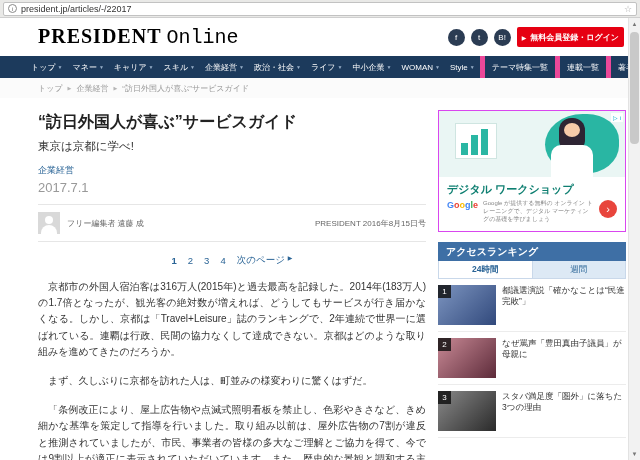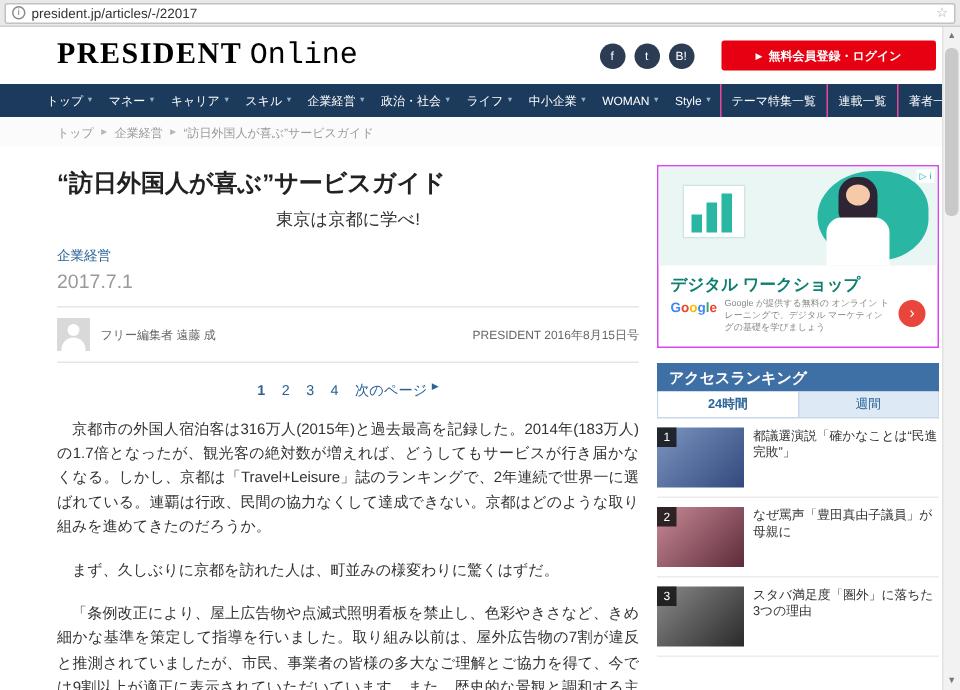--- a/index.html
+++ b/index.html
@@ -19,40 +19,40 @@
   .star-icon { margin-left:auto; font-size:9px; color:#aaa; }
   
   .site-header { height:38px; display:flex; align-items:center; padding:0 16px 0 38px; background:#fff; }
   .logo { font-family:"Liberation Serif","DejaVu Serif",serif; font-size:20px; color:#000; white-space:nowrap; }
   .logo .lp { font-weight:bold; letter-spacing:1px; }
   .logo .lo { margin-left:5px;font-family:Liberation Mono, monospace; }
   .header-right { margin-left:auto; display:flex; align-items:center; gap:6px; }
   .social-circle { width:17px; height:17px; border-radius:50%; background:#2b3c53; color:#fff;
     font-size:8px; display:flex; align-items:center; justify-content:center; }
   .signup-btn { background:#e60012; color:#fff; font-size:8px; font-weight:bold; height:20px;
-    padding:0 23px; display:flex; align-items:center; gap:4px; border-radius:2px; margin-left:12px; white-space:nowrap; }
+    padding:0 5px; display:flex; align-items:center; gap:4px; border-radius:2px; margin-left:0; white-space:nowrap; }
   .signup-arrow { font-size:6px; }
   
   .nav { height:22px; background:#1c3a5c; display:flex; align-items:stretch; padding-left:26px; overflow:hidden; }
   .nav-item { display:flex; align-items:center; padding:0 5px; color:#fff; font-size:8px; gap:2px; white-space:nowrap; }
   .nav-arrow { font-size:5px; color:#97aec8; }
   .nav-right { margin-left:auto; display:flex; }
-  .nav-right .nav-item { border-left:1px solid #ec4899; padding:0 7px; }
+  .nav-right .nav-item { border-left:5px solid #ec4899; padding:0 7px; }
   .nav-right .nav-item:last-child { border-right:1px solid #3b5a7c; }
   
   .breadcrumb { height:20px; display:flex; align-items:center; gap:5px; padding-left:38px;
     font-size:8px; color:#999; background:#fbfbfb; }
   .crumb-sep { font-size:5px; color:#b5b5b5; }
   
   .content { display:flex; gap:12px; padding:4px 14px 0 38px; }
   main.article { width:388px; flex:none; }
   aside.sidebar { width:188px; flex:none; }
   
   .article-title { font-size:16px; font-weight:bold; color:#222; margin:10px 0 6px; }
-  .article-subtitle { font-size:11.5px; color:#333; margin:0 0 10px;text-align:center; }
+  .article-subtitle { font-size:11.5px; color:#333; margin:0 0 10px; }
   .category-link { font-size:9px; color:#2a6496; }
   .article-date { font-size:13px; color:#999; margin-top:3px; }
   .author-row { border-top:1px solid #e6e6e6; border-bottom:1px solid #e6e6e6; margin-top:9px;
     padding:7px 0; display:flex; align-items:center; font-size:8px; color:#666; }
   .avatar { width:22px; height:22px; background:#d9d9d9; margin-right:7px; position:relative; overflow:hidden; flex:none; }
   .avatar::before { content:""; position:absolute; left:7px; top:4px; width:8px; height:8px; border-radius:50%; background:#fff; }
   .avatar::after { content:""; position:absolute; left:3px; top:13px; width:16px; height:12px; border-radius:8px 8px 0 0; background:#fff; }
   .author-source { margin-left:auto; }
   .pagination { display:flex; justify-content:center; align-items:center; gap:11px;
     margin:12px 0 12px; font-size:9.5px; color:#2a6496; }

